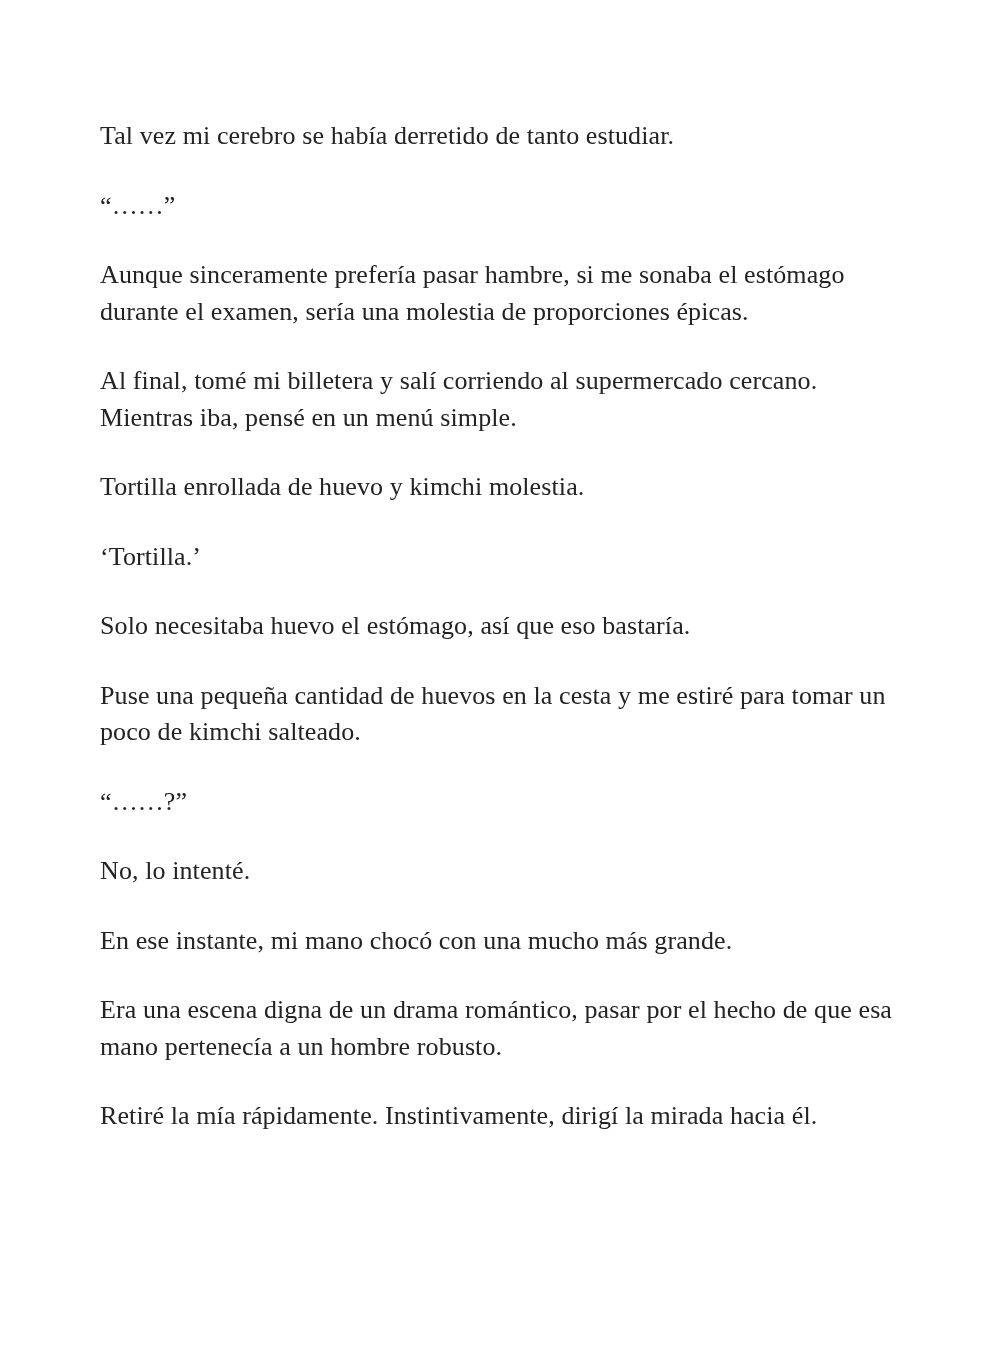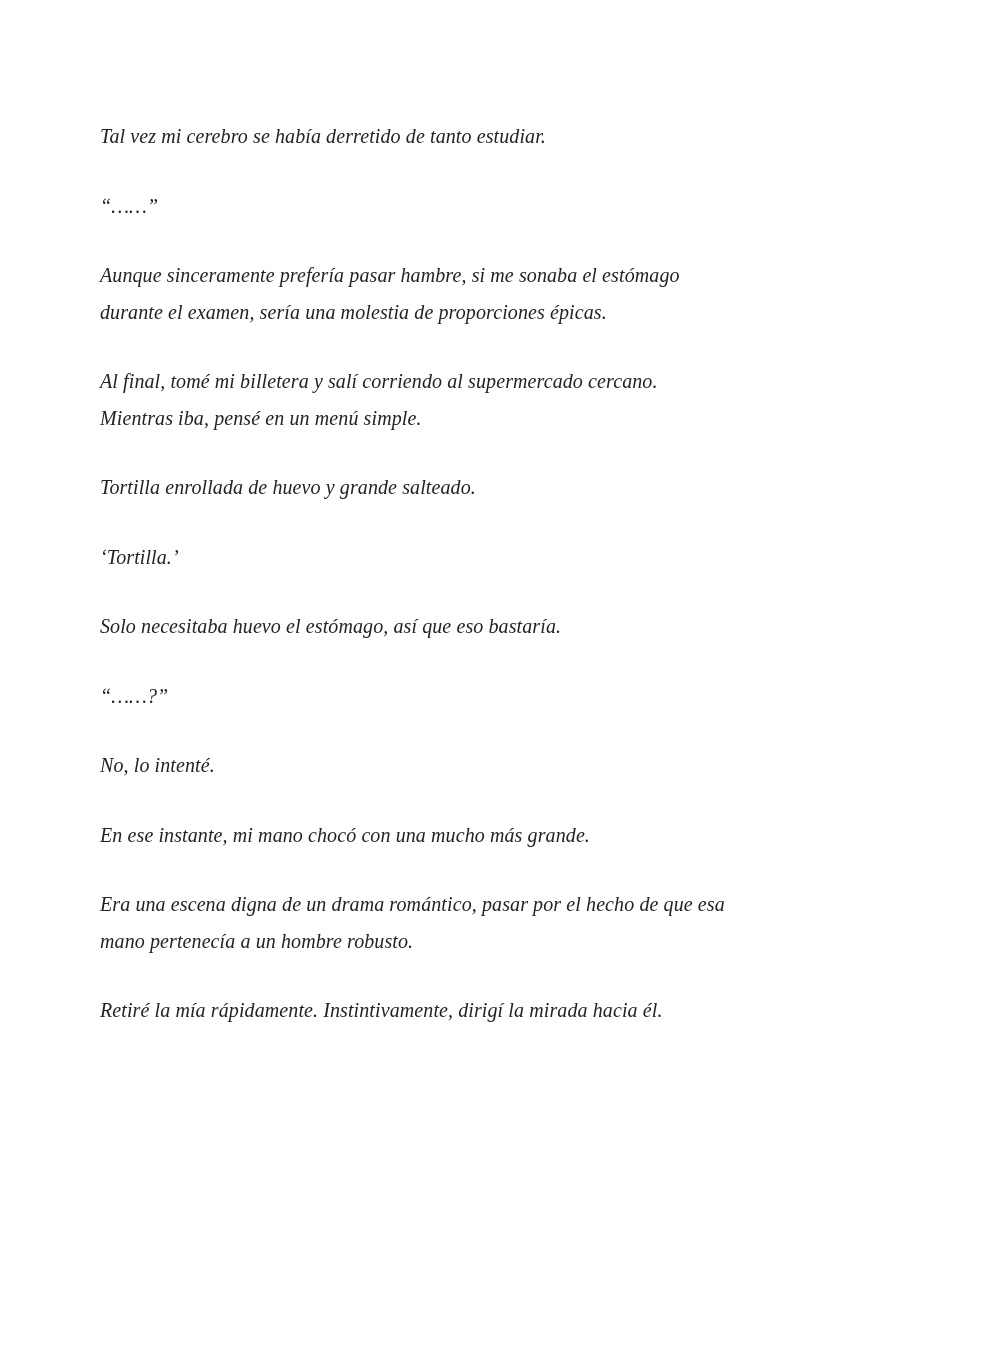--- a/index.html
+++ b/index.html
@@ -16,39 +16,40 @@
   }
   .page {
     position: absolute;
     top: 118px;
     left: 100px;
     width: 810px;
     color: #232323;
   }
   .page p {
     margin: 0 0 33px 0;
-    font-size: 20px;
+    font-size: 26px;
     line-height: 36.5px;
     letter-spacing: 0.1px;
     white-space: pre-line; 
-    font-style: italic;
   }
 </style>
 </head>
 <body>
 
 <main class="page">
   <p>Tal vez mi cerebro se había derretido de tanto estudiar.</p>
   <p>“……”</p>
   <p>Aunque sinceramente prefería pasar hambre, si me sonaba el estómago
 durante el examen, sería una molestia de proporciones épicas.</p>
   <p>Al final, tomé mi billetera y salí corriendo al supermercado cercano.
 Mientras iba, pensé en un menú simple.</p>
-  <p>Tortilla enrollada de huevo y grande salteado.</p>
+  <p>Tortilla enrollada de huevo y kimchi molestia.</p>
   <p>‘Tortilla.’</p>
   <p>Solo necesitaba huevo el estómago, así que eso bastaría.</p>
+  <p>Puse una pequeña cantidad de huevos en la cesta y me estiré para tomar un
+poco de kimchi salteado.</p>
   <p>“……?”</p>
   <p>No, lo intenté.</p>
   <p>En ese instante, mi mano chocó con una mucho más grande.</p>
   <p>Era una escena digna de un drama romántico, pasar por el hecho de que esa
 mano pertenecía a un hombre robusto.</p>
   <p>Retiré la mía rápidamente. Instintivamente, dirigí la mirada hacia él.</p>
 </main>
 
 </body></html>

